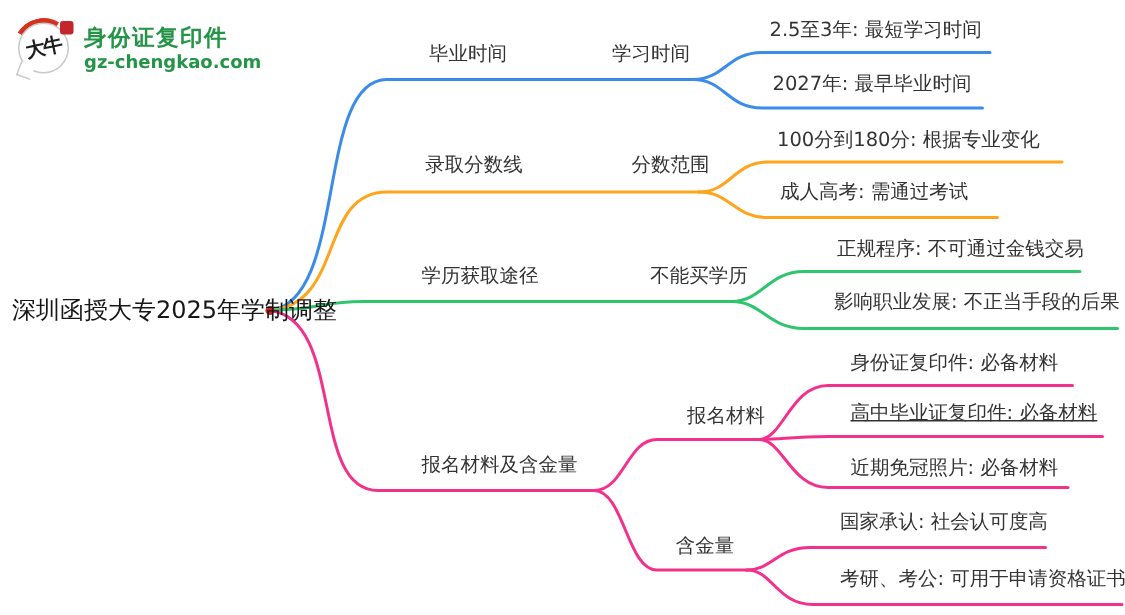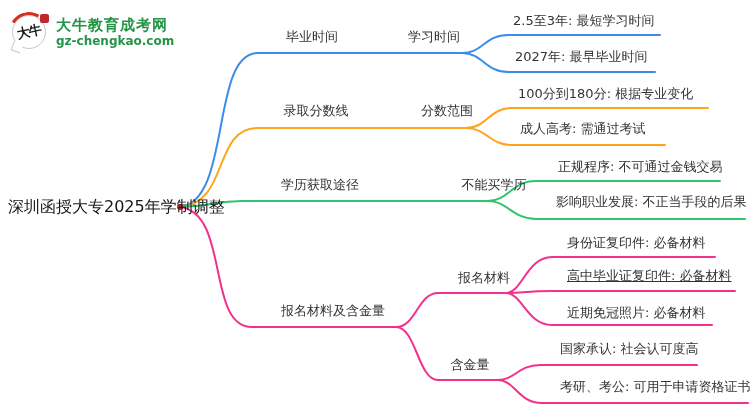--- a/index.html
+++ b/index.html
@@ -43,21 +43,21 @@
   <div class="logo">
     <div class="logo-icon">
       <div class="logo-arc"></div>
       <div class="logo-bubble">
         <span class="logo-zh">大牛</span>
       </div>
       <div class="logo-seal"></div>
       <div class="logo-tail"></div>
     </div>
     <div class="logo-text">
-      <div class="logo-title">大牛教育成考网</div>
+      <div class="logo-title">身份证复印件</div>
       <div class="logo-domain">gz-chengkao.com</div>
     </div>
   </div>
 
   <svg class="lines" width="750" height="410" viewBox="0 0 750 410">
 
     <path class="branch" d="M180,207 C232,201 210,53 258,53 L462,53" stroke="#3b8ce8"></path>
     <path class="branch" d="M462,53 C483,53 485,35 508,35 L660,35" stroke="#3b8ce8"></path>
     <path class="branch" d="M462,53 C483,53 485,72 508,72 L655,72" stroke="#3b8ce8"></path>
 
@@ -87,21 +87,21 @@
   <div class="lbl center" style="top:29px;left:434px;">学习时间</div>
   <div class="lbl" style="top:13px;left:513px;">2.5至3年: 最短学习时间</div>
   <div class="lbl" style="top:49px;left:515px;text-align:center;">2027年: 最早毕业时间</div>
 
   <div class="lbl center" style="top:103px;left:316px;">录取分数线</div>
   <div class="lbl center" style="top:103px;left:447px;">分数范围</div>
   <div class="lbl" style="top:86px;left:518px;">100分到180分: 根据专业变化</div>
   <div class="lbl" style="top:121px;left:520px;">成人高考: 需通过考试</div>
 
   <div class="lbl center" style="top:177px;left:320px;">学历获取途径</div>
-  <div class="lbl center" style="top:177px;left:466px;margin-left:28px;">不能买学历</div>
+  <div class="lbl center" style="top:177px;left:466px;">不能买学历</div>
   <div class="lbl" style="top:159px;left:558px;">正规程序: 不可通过金钱交易</div>
   <div class="lbl" style="top:194px;left:556px;">影响职业发展: 不正当手段的后果</div>
 
   <div class="lbl center" style="top:303px;left:333px;">报名材料及含金量</div>
   <div class="lbl center" style="top:270px;left:484px;">报名材料</div>
   <div class="lbl" style="top:235px;left:567px;">身份证复印件: 必备材料</div>
   <div class="lbl" style="top:268px;left:567px;text-decoration:underline;">高中毕业证复印件: 必备材料</div>
   <div class="lbl" style="top:305px;left:567px;">近期免冠照片: 必备材料</div>
   <div class="lbl center" style="top:357px;left:470px;">含金量</div>
   <div class="lbl" style="top:341px;left:560px;">国家承认: 社会认可度高</div>

